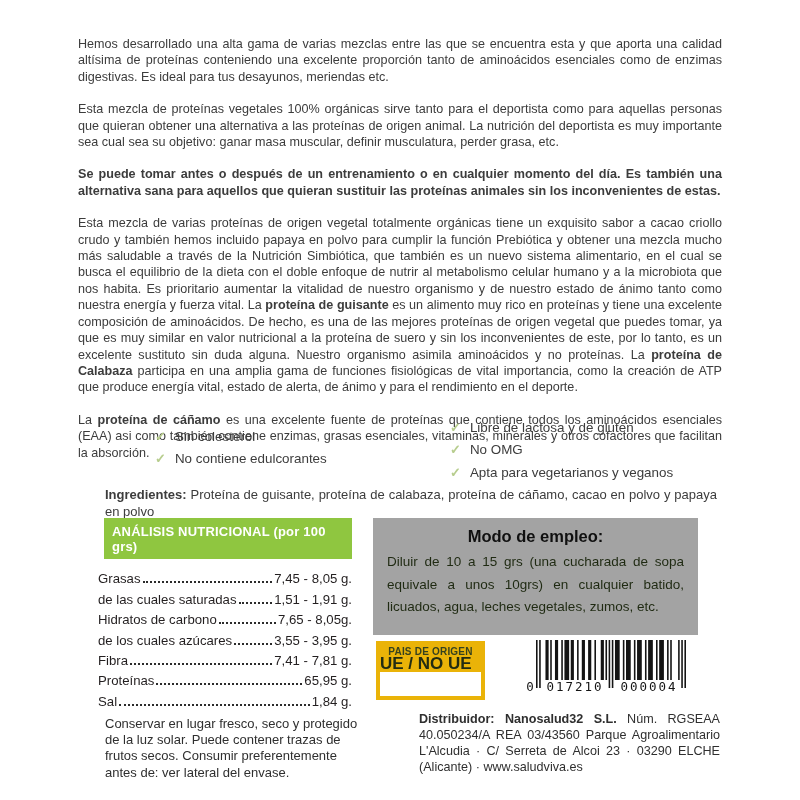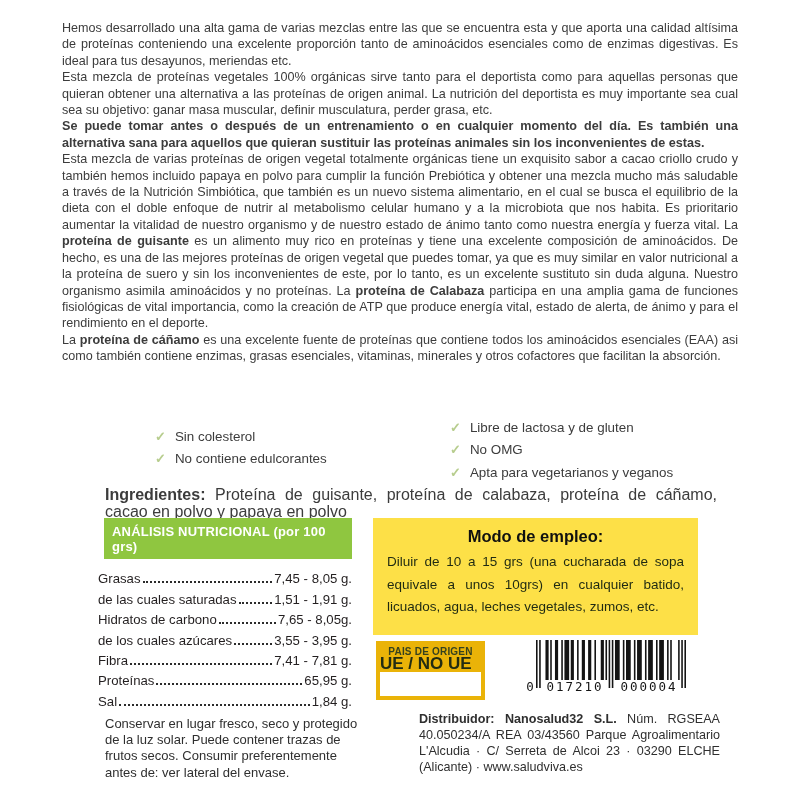--- a/index.html
+++ b/index.html
@@ -2,43 +2,43 @@
 <html><head>
 <meta charset="utf-8">
 <style>
   *{margin:0;padding:0;box-sizing:border-box}
   html,body{background:#fff}
   body{font-family:"Liberation Sans",sans-serif;-webkit-font-smoothing:antialiased}
   .page{position:relative;width:800px;height:800px;background:#fff;overflow:hidden;color:#3e3e3e}
   .b{font-weight:bold}
 
   .intro{position:absolute;left:62px;top:20px;width:676px;font-size:12.6px;line-height:16.4px;text-align:justify;color:#3c3c3c}
-  .para{margin:0}
+  .para{margin:16px}
 
   .features{position:absolute;left:62px;top:413px;width:676px;height:74px}
   .fcol{position:absolute}
   .fcol-left{left:93px;top:13px}
   .fcol-right{left:388px;top:4px}
   .check-item{display:flex;align-items:baseline;line-height:22.4px;font-size:13.4px;color:#3c3c3c;white-space:nowrap}
   .check{color:#b7cd8e;font-weight:bold;margin-right:9px;font-size:13px}
 
-  .ingredients{position:absolute;left:105px;top:487px;width:612px;font-size:16px;line-height:16.6px;text-align:justify;color:#3c3c3c}
+  .ingredients{position:absolute;left:105px;top:487px;width:612px;font-size:13px;line-height:16.6px;text-align:justify;color:#3c3c3c}
 
   .nut{position:absolute;left:98px;top:518px;width:254px}
   .nut-header{display:flex;align-items:center}
   .nut-bar{width:6px;background:#141414}
   .nut-title{flex:1;background:#8fc640;color:#fff;font-weight:bold;font-size:13px;padding:6px 8px 5px;letter-spacing:.2px}
   .nut-rows{margin-top:7px}
   .nut-row{display:flex;align-items:flex-end;height:20.4px;font-size:13.2px;color:#231f20}
   .nl,.nv{white-space:nowrap}
   .dots{flex:1;border-bottom:2px dotted #2b2b2b;margin:0 2px 3px}
 
   .storage{position:absolute;left:105px;top:716px;width:256px;font-size:13px;line-height:16.2px;color:#2f2f2f}
 
-  .usage{position:absolute;left:373px;top:518px;width:325px;min-height:117px;background:#fde047;padding:9px 14px 4px}
+  .usage{position:absolute;left:373px;top:518px;width:325px;min-height:117px;background:#a3a3a3;padding:9px 14px 4px}
   .usage-title{text-align:center;font-weight:bold;font-size:16.5px;color:#101010;margin-bottom:5px}
   .usage-text{font-size:13.5px;line-height:22.5px;text-align:justify;color:#1f2a12}
 
   .origin{position:absolute;left:376px;top:641px;width:109px;height:59px;background:#eab308;padding:5px 4px 4px}
   .origin-l1{text-align:center;font-size:10px;font-weight:bold;color:#36421f;line-height:11px;letter-spacing:.2px}
   .origin-l2{font-size:17px;font-weight:bold;color:#222c12;line-height:13px}
   .origin-white{background:#fff;height:24px;margin-top:2px}
 
   .barcode{position:absolute;left:524px;top:640px;width:162px}
   .barcode svg{display:block;width:150px;height:48px;margin-left:12px}

